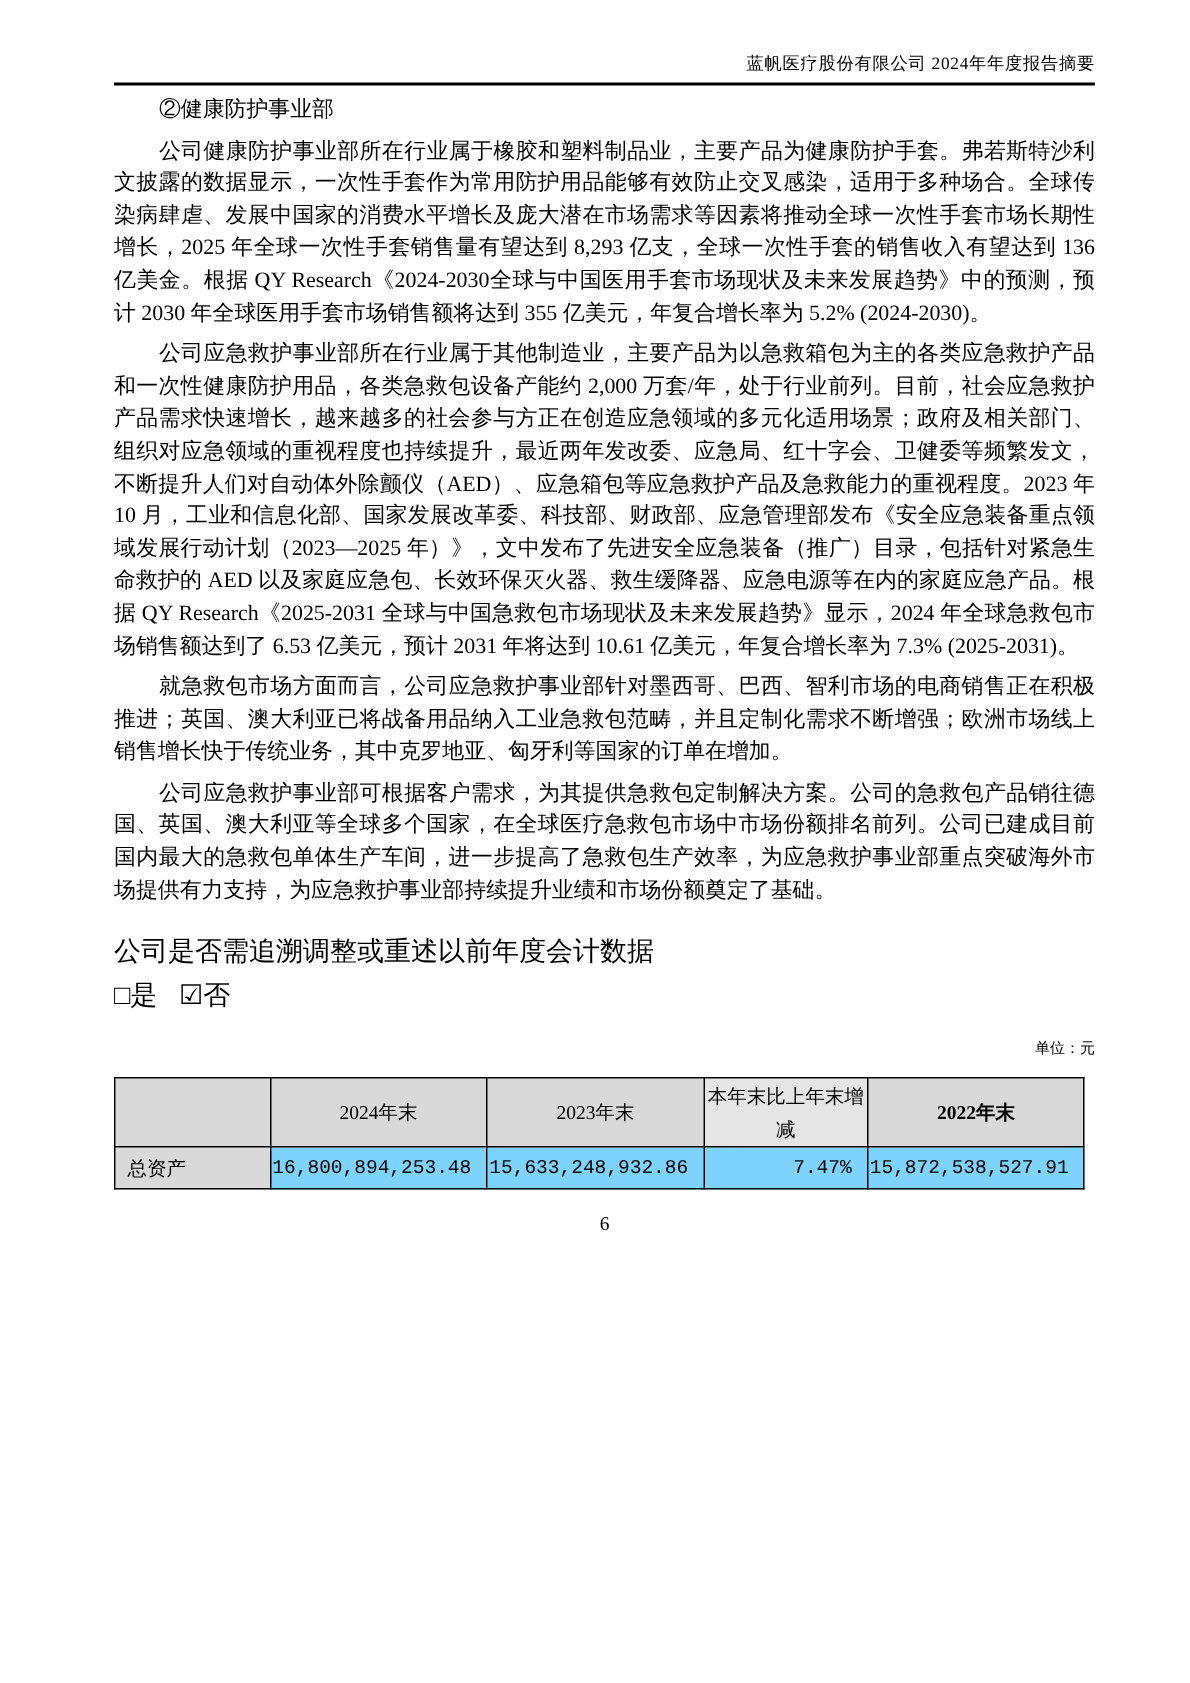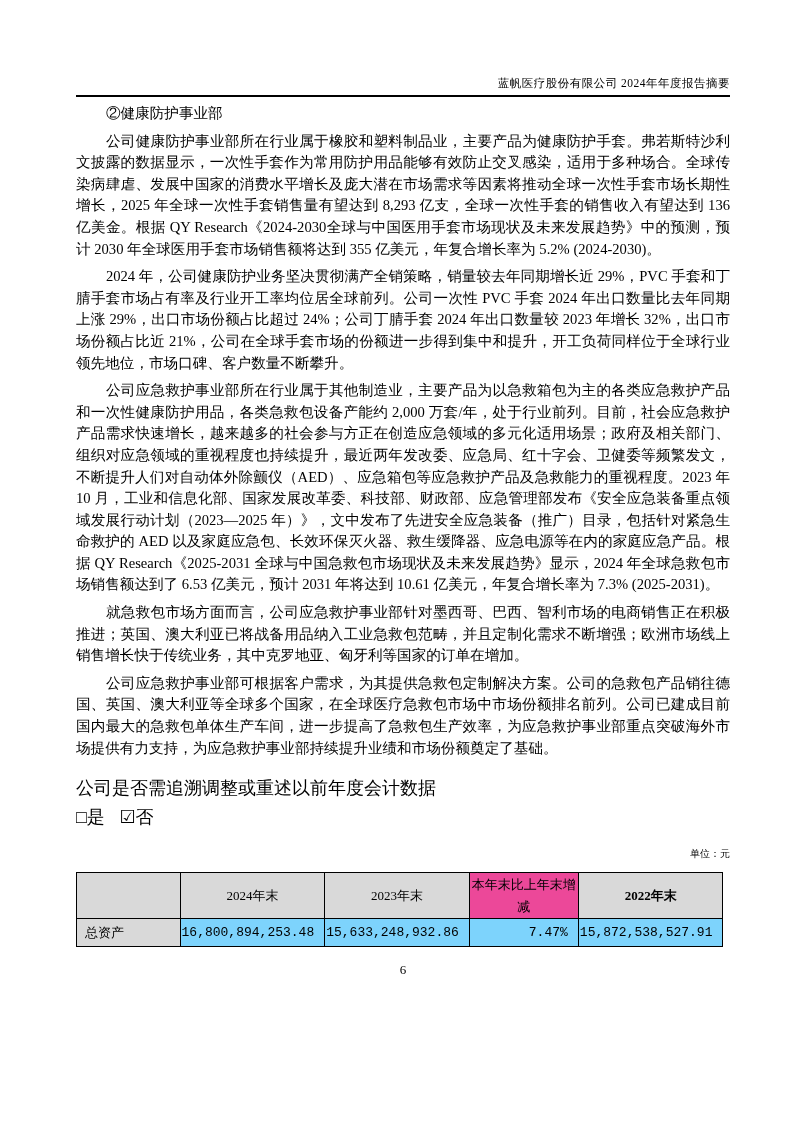--- a/index.html
+++ b/index.html
@@ -6,21 +6,21 @@
     margin: 0;
     padding: 0;
     background: #ffffff;
   }
   .page {
     position: relative;
     width: 793px;
     height: 1122px;
     background: #ffffff;
     box-sizing: border-box;
-    padding: 76px 63px 0 76px;
+    padding: 36px 63px 0 76px;
     font-family: "Liberation Serif", "DejaVu Serif", serif;
     color: #000000;
     overflow: hidden;
   }
   .header-title {
     text-align: right;
     font-size: 11.5px;
     line-height: 15px;
     letter-spacing: 0.5px;
   }
@@ -123,21 +123,20 @@
   <div class="header-title">蓝帆医疗股份有限公司 2024年年度报告摘要</div>
   <hr class="header-rule">
 
   <div class="body-text">
 
 
     <p class="indent">②健康防护事业部</p>
 
     <p class="indent">公司健康防护事业部所在行业属于橡胶和塑料制品业，主要产品为健康防护手套。弗若斯特沙利文披露的数据显示，一次性手套作为常用防护用品能够有效防止交叉感染，适用于多种场合。全球传染病肆虐、发展中国家的消费水平增长及庞大潜在市场需求等因素将推动全球一次性手套市场长期性增长，2025 年全球一次性手套销售量有望达到 8,293 亿支，全球一次性手套的销售收入有望达到 136 亿美金。根据 QY Research《2024-2030全球与中国医用手套市场现状及未来发展趋势》中的预测，预计 2030 年全球医用手套市场销售额将达到 355 亿美元，年复合增长率为 5.2% (2024-2030)。</p>
 
-    <p class="indent">2024 年，公司健康防护业务坚决贯彻满产全销策略，销量较去年同期增长近 29%，PVC 手套和丁腈手套市场占有率及行业开工率均位居全球前列。公司一次性 PVC 手套 2024 年出口数量比去年同期上涨 29%，出口市场份额占比超过 24%；公司丁腈手套 2024 年出口数量较 2023 年增长 32%，出口市场份额占比近 21%，公司在全球手套市场的份额进一步得到集中和提升，开工负荷同样位于全球行业领先地位，市场口碑、客户数量不断攀升。</p>
 
 
     <p class="indent">公司应急救护事业部所在行业属于其他制造业，主要产品为以急救箱包为主的各类应急救护产品和一次性健康防护用品，各类急救包设备产能约 2,000 万套/年，处于行业前列。目前，社会应急救护产品需求快速增长，越来越多的社会参与方正在创造应急领域的多元化适用场景；政府及相关部门、组织对应急领域的重视程度也持续提升，最近两年发改委、应急局、红十字会、卫健委等频繁发文，不断提升人们对自动体外除颤仪（AED）、应急箱包等应急救护产品及急救能力的重视程度。2023 年 10 月，工业和信息化部、国家发展改革委、科技部、财政部、应急管理部发布《安全应急装备重点领域发展行动计划（2023—2025 年）》，文中发布了先进安全应急装备（推广）目录，包括针对紧急生命救护的 AED 以及家庭应急包、长效环保灭火器、救生缓降器、应急电源等在内的家庭应急产品。根据 QY Research《2025-2031 全球与中国急救包市场现状及未来发展趋势》显示，2024 年全球急救包市场销售额达到了 6.53 亿美元，预计 2031 年将达到 10.61 亿美元，年复合增长率为 7.3% (2025-2031)。</p>
 
     <p class="indent">就急救包市场方面而言，公司应急救护事业部针对墨西哥、巴西、智利市场的电商销售正在积极推进；英国、澳大利亚已将战备用品纳入工业急救包范畴，并且定制化需求不断增强；欧洲市场线上销售增长快于传统业务，其中克罗地亚、匈牙利等国家的订单在增加。</p>
 
     <p class="indent">公司应急救护事业部可根据客户需求，为其提供急救包定制解决方案。公司的急救包产品销往德国、英国、澳大利亚等全球多个国家，在全球医疗急救包市场中市场份额排名前列。公司已建成目前国内最大的急救包单体生产车间，进一步提高了急救包生产效率，为应急救护事业部重点突破海外市场提供有力支持，为应急救护事业部持续提升业绩和市场份额奠定了基础。</p>
 
 
 
@@ -156,21 +155,21 @@
         <col class="col-y2024">
         <col class="col-y2023">
         <col class="col-change">
         <col class="col-y2022">
       </colgroup>
       <thead>
         <tr>
           <th class="hdr-cell" style="background: rgb(217, 217, 217);"></th>
           <th class="hdr-cell" style="background: rgb(217, 217, 217);">2024年末</th>
           <th class="hdr-cell" style="background: rgb(217, 217, 217);">2023年末</th>
-          <th class="hdr-cell" style="background: #ec4899;">本年末比上年末增减</th>
+          <th class="hdr-cell" style="background: #e5e5e5;">本年末比上年末增减</th>
           <th class="hdr-cell" style="background: rgb(217, 217, 217); font-weight: bold;">2022年末</th>
         </tr>
       </thead>
       <tbody>
         <tr>
           <td class="row-label" style="background: rgb(217, 217, 217);">总资产</td>
           <td class="num-cell">16,800,894,253.48</td>
           <td class="num-cell">15,633,248,932.86</td>
           <td class="num-cell">7.47%</td>
           <td class="num-cell">15,872,538,527.91</td>

